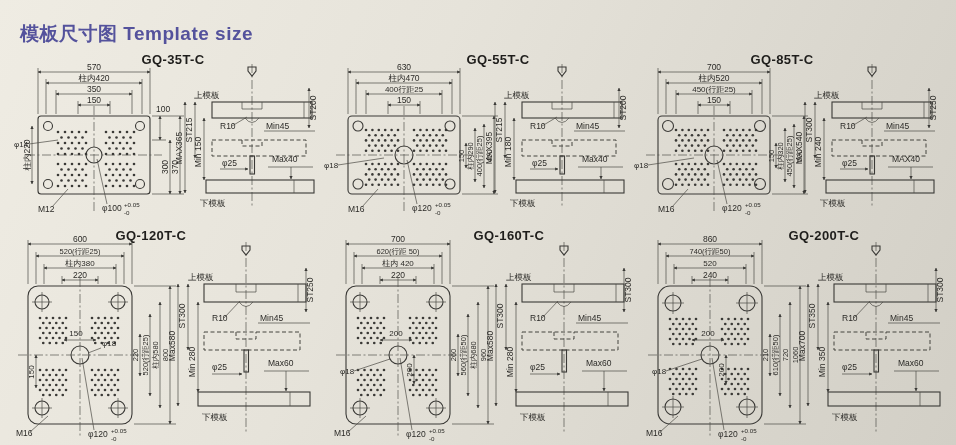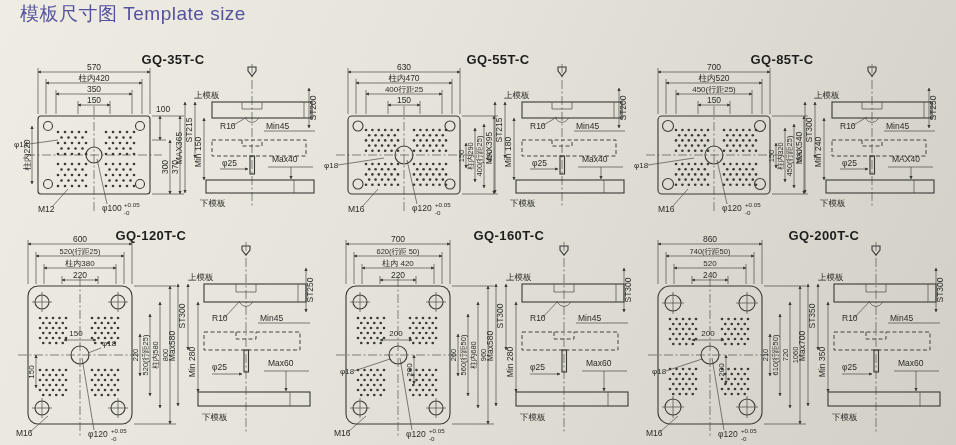--- a/index.html
+++ b/index.html
@@ -4,22 +4,22 @@
 <style>
   html,body{margin:0;padding:0;}
   body{
     width:956px;height:445px;overflow:hidden;
     background:linear-gradient(115deg,#efece3 0%,#e6e3da 40%,#d9d6cd 78%,#d2cfc6 100%);
     font-family:"Liberation Sans",sans-serif;
     position:relative;
   }
   #page{position:absolute;inset:0;}
   #page-title{
-    position:absolute;left:20px;top:1px;
-    font-size:19px;font-weight:normal;color:#54529c;letter-spacing:.5px;
+    position:absolute;left:20px;top:21px;
+    font-size:19px;font-weight:bold;color:#54529c;letter-spacing:.5px;
   }
   .diag{position:absolute;}
   svg{overflow:visible;}
   svg text{font-family:"Liberation Sans",sans-serif;fill:#2c2b28;}
   .tt{font-size:13px;font-weight:600;letter-spacing:.4px;fill:#1e1d1b;}
   .t{font-size:8.5px;}
   .t8{font-size:8px;}
   .ts{font-size:7.5px;}
   .tx{font-size:6.2px;}
   .ln{stroke:#3a3936;stroke-width:1.1;fill:none;}

